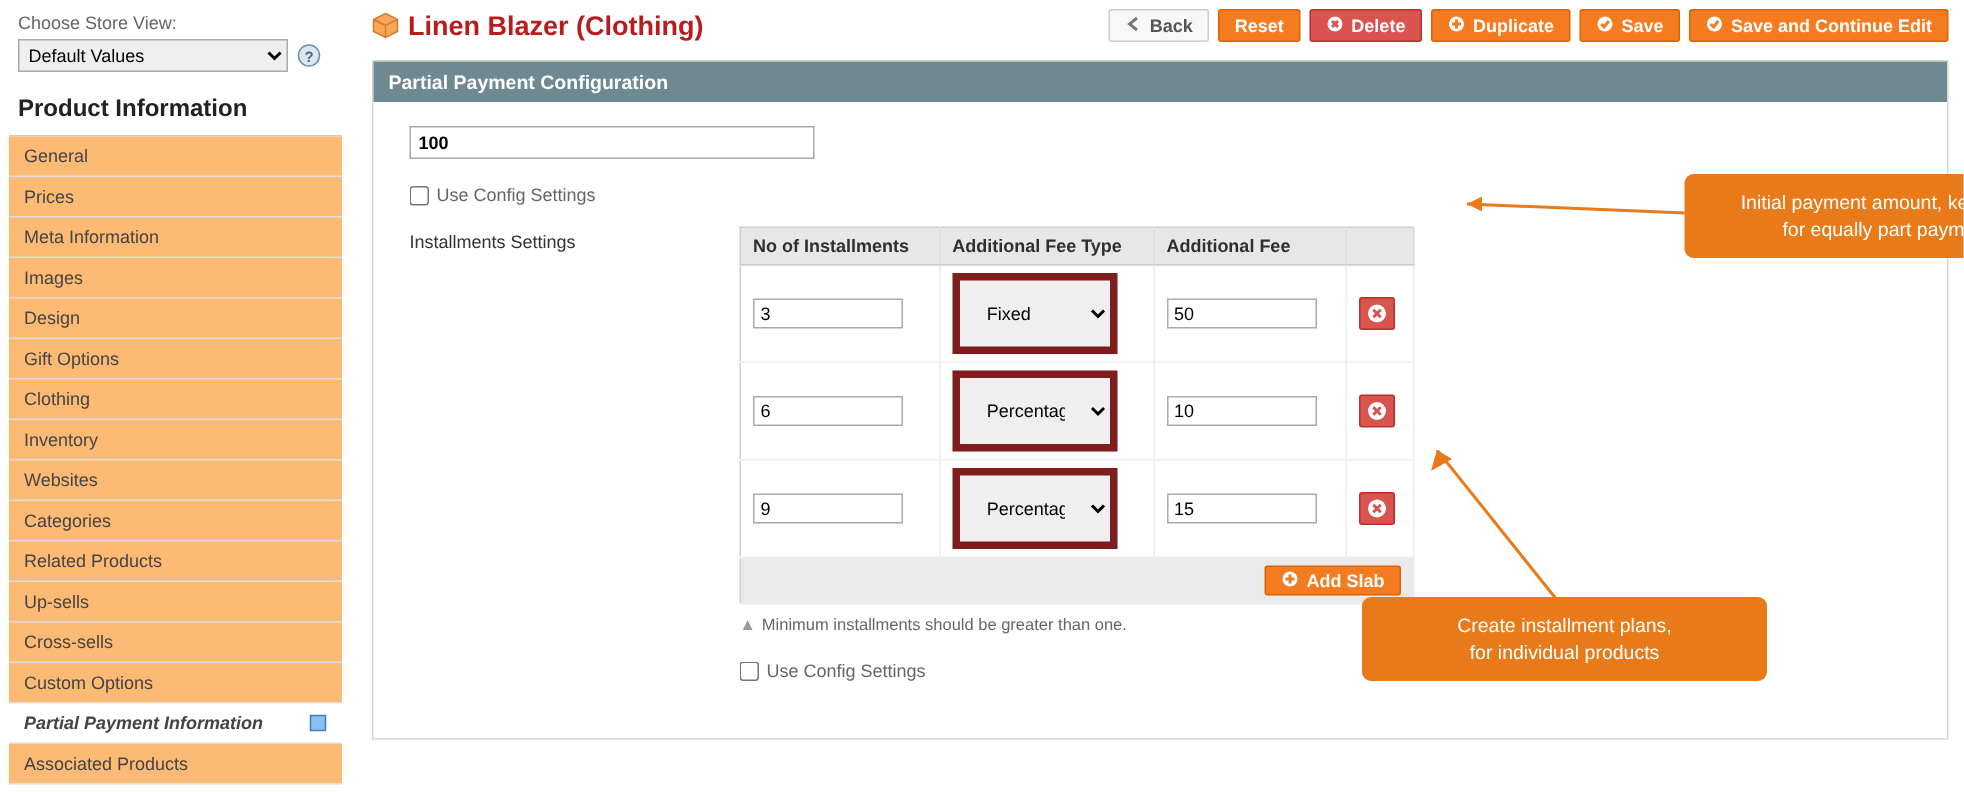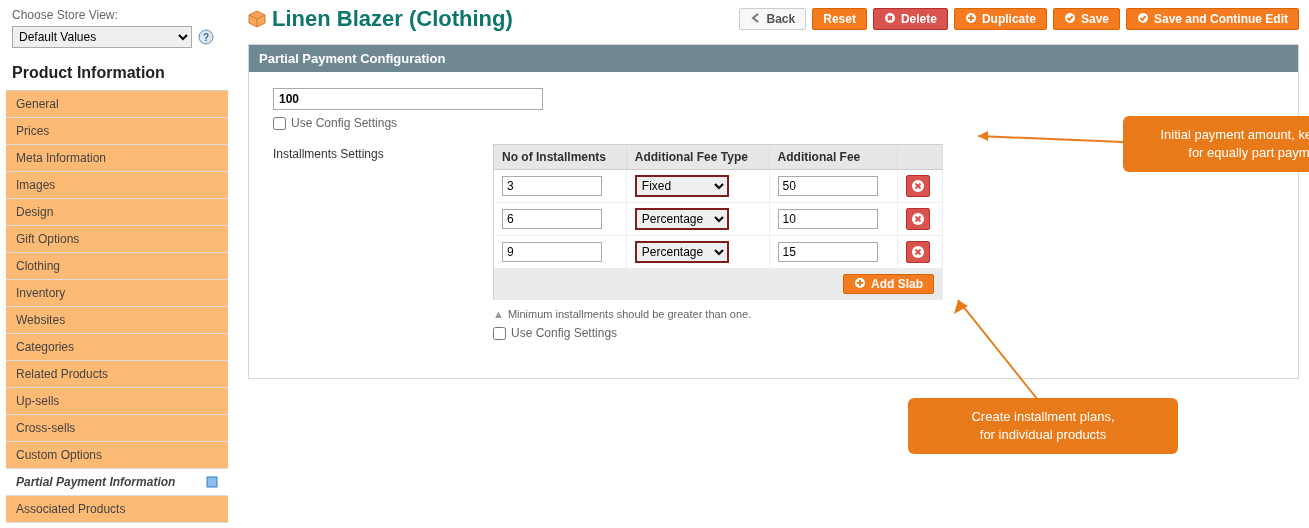--- a/index.html
+++ b/index.html
@@ -12,42 +12,42 @@
 .help-icon svg { display: block; }
 .section-title { font-size: 16px; font-weight: bold; color: #222; padding: 6px 6px 8px 6px; border-bottom: 1px solid #ccc; }
 .nav-list { list-style: none; }
 .nav-item { padding: 6px 10px; border-bottom: 1px solid #ddd; font-size: 12px; color: #444; background: #fdba74; display: flex; justify-content: space-between; align-items: center; cursor: pointer; }
 .nav-item.active { background: #fff; font-weight: bold; font-style: italic; }
 .nav-item .state-icon { width: 12px; height: 12px; }
 .main { flex: 1; padding: 6px 10px 20px 20px; }
 .header-row { display: flex; align-items: center; justify-content: space-between; margin-bottom: 12px; }
 .title-wrap { display: flex; align-items: center; gap: 6px; }
 .prod-icon svg { display: block; }
-.prod-title { font-size: 22px; font-weight: bold; color: #0f766e; }
+.prod-title { font-size: 18px; font-weight: bold; color: #b91c1c; }
 .btn-row { display: flex; gap: 6px; }
 .btn { display: inline-flex; gap: 5px; padding: 3px 10px; border-radius: 2px; font-size: 12px; font-weight: bold; color: #fff; border: 1px solid transparent; cursor: pointer; }
 .btn.orange { background: #f47b20; border-color: #d96500; }
 .btn.red { background: #d9534f; border-color: #b5302c; }
 .btn.grey { background: #f8f8f8; color: #555; border-color: #ccc; }
 .btn .ico svg { display: block; }
 .panel { border: 1px solid #d6d6d6; margin-top: 4px; background: #fff; }
 .panel-head { background: #6f8992; color: #fff; font-weight: bold; padding: 6px 10px; font-size: 13px; }
 .panel-body { padding: 16px 24px 24px 24px; }
 .form-row { display: flex; align-items: flex-start; margin-bottom: 14px; }
 .form-label { width: 220px; padding-top: 3px; color: #333; }
 .form-ctrl { flex: 1; }
 select.wide { width: 280px; padding: 2px; border: 1px solid #aaa; font-size: 12px; }
 input.text { width: 270px; padding: 3px 5px; border: 1px solid #aaa; font-size: 12px; font-weight: bold; }
-.chk-row { display: flex; align-items: center; gap: 5px; margin-top: 6px; color: #666; font-size: 12px; }
+.chk-row { display: flex; align-items: center; gap: 5px; margin-top: 17px; color: #666; font-size: 12px; }
 .chk-row input { margin: 0; }
 .slab-table { border: 1px solid #d0d0d0; width: 450px; border-collapse: collapse; }
 .slab-table th { background: #e7e7e7; text-align: left; font-weight: bold; padding: 5px 8px; font-size: 12px; border-bottom: 1px solid #ccc; border-right: 1px solid #ddd; }
 .slab-table td { padding: 5px 8px; border-bottom: 1px solid #eee; border-right: 1px solid #eee; }
 .slab-table input.cell { width: 100px; padding: 2px 4px; border: 1px solid #aaa; font-size: 12px; }
-.slab-table select.cell { width: 94px; padding: 1px; border: 2px solid #7f1d1d; font-size: 12px; }
+.slab-table select.cell { width: 110px; padding: 14px; border: 5px solid #7f1d1d; font-size: 12px; }
 .del-btn { width: 24px; height: 22px; background: #d9534f; border: 1px solid #b5302c; border-radius: 2px; display: inline-flex; align-items: center; justify-content: center; cursor: pointer; }
 .del-btn svg { display: block; }
 .slab-foot { background: #eaeaea; padding: 5px 8px; text-align: right; }
 .btn.small { padding: 2px 10px; font-size: 12px; }
 .hint-row { margin-top: 8px; color: #666; font-size: 11px; display: flex; align-items: center; gap: 4px; }
 .hint-row .tri { color: #999; }
 .callout { position: absolute; background: #e87a1a; color: #fff; padding: 10px 18px; border-radius: 6px; font-size: 13px; text-align: center; line-height: 1.4; }
 .callout-wrap { position: relative; }
 .callout.c1 { left: 895px; top: 116px; width: 270px; }
 .callout.c2 { left: 680px; top: 398px; width: 270px; }

